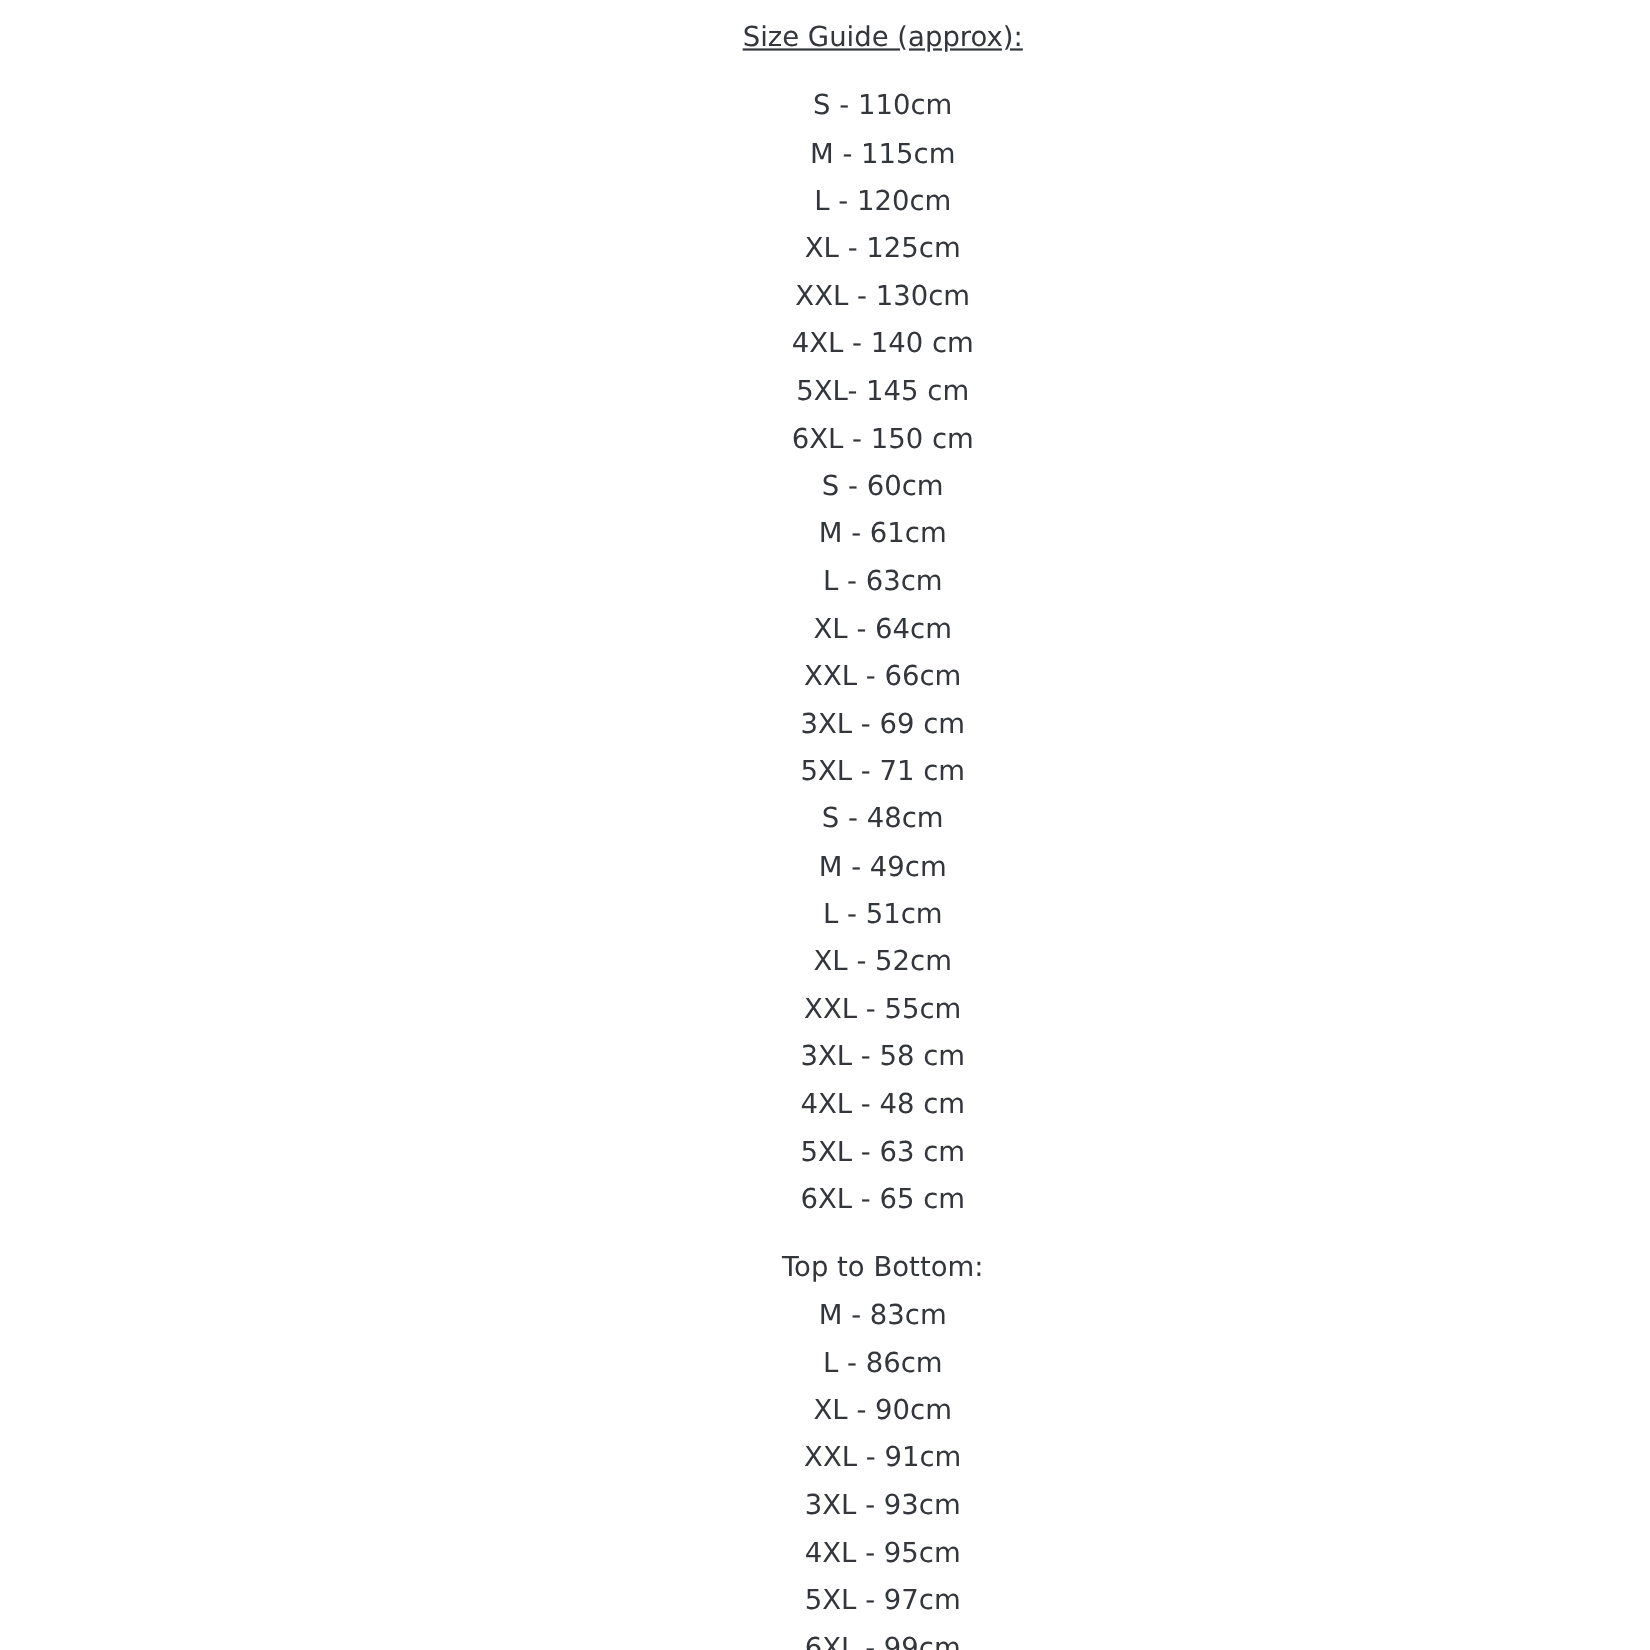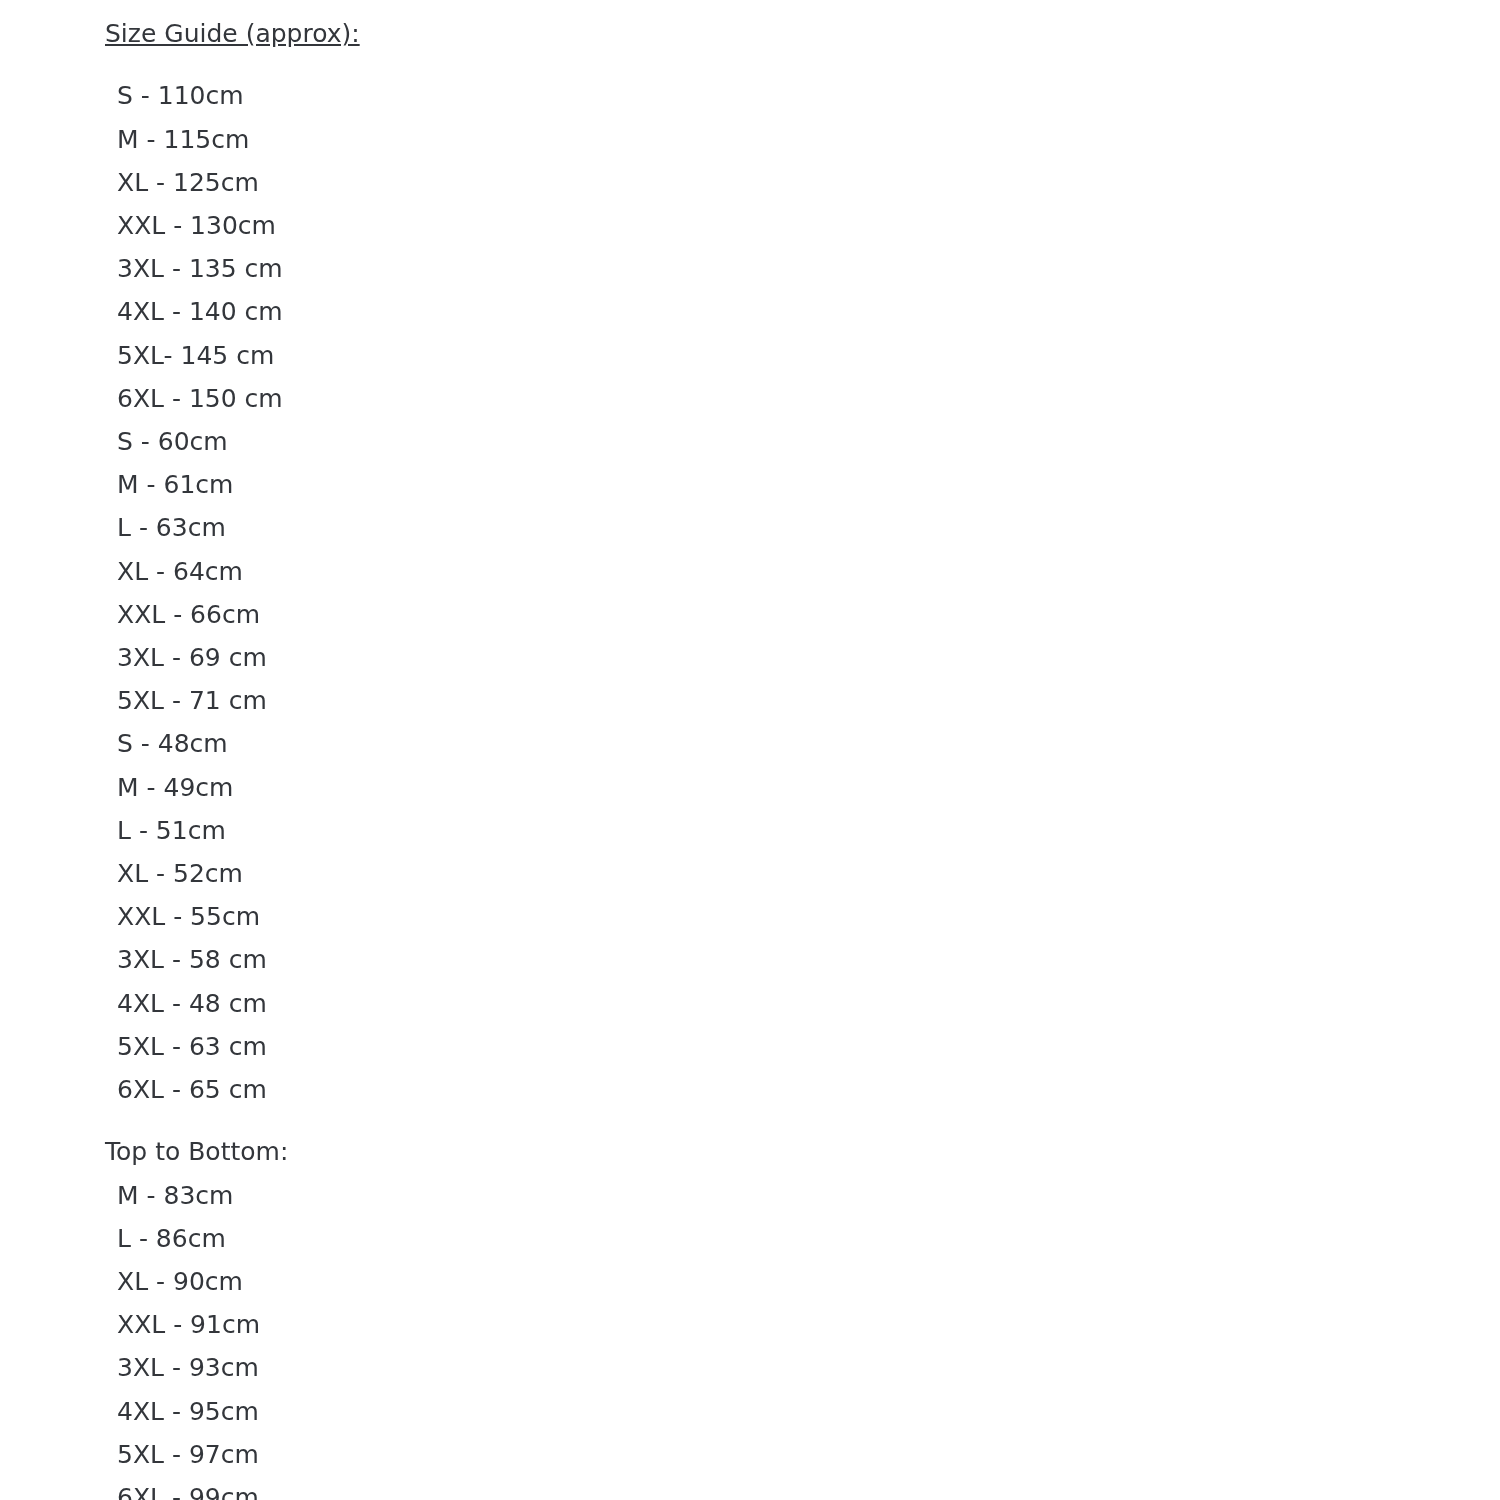--- a/index.html
+++ b/index.html
@@ -11,20 +11,21 @@
     height: 1500px;
     overflow: hidden;
     font-family: "DejaVu Sans", "Liberation Sans", sans-serif;
   }
   .page {
     box-sizing: border-box;
     width: 1500px;
     height: 1152px;
     padding-top: 18px;
     padding-left: 105px; 
+    text-align: center;
     font-size: 25px;
     line-height: 31.2px;
   }
   .title {
     font-size: 25px;
     font-weight: normal;
     text-decoration: underline;
     margin: 0 0 31.2px 0; 
   }
   .heading {
@@ -42,23 +43,23 @@
 </head>
 <body style="background: rgb(255, 255, 255); color: rgb(51, 54, 59);">
 
 <main class="page">
   <h1 class="title">Size Guide (approx):</h1>
   <div id="sections-root">
       <section>
         <div>
           <div class="line">S - 110cm</div>
           <div class="line">M - 115cm</div>
+          <div class="line">L - 120cm</div>
           <div class="line">XL - 125cm</div>
           <div class="line">XXL - 130cm</div>
-          <div class="line">3XL - 135 cm</div>
           <div class="line">4XL - 140 cm</div>
           <div class="line">5XL- 145 cm</div>
           <div class="line">6XL - 150 cm</div>
         </div>
       </section>
       <section>
         <div>
           <div class="line">S - 60cm</div>
           <div class="line">M - 61cm</div>
           <div class="line">L - 63cm</div>

